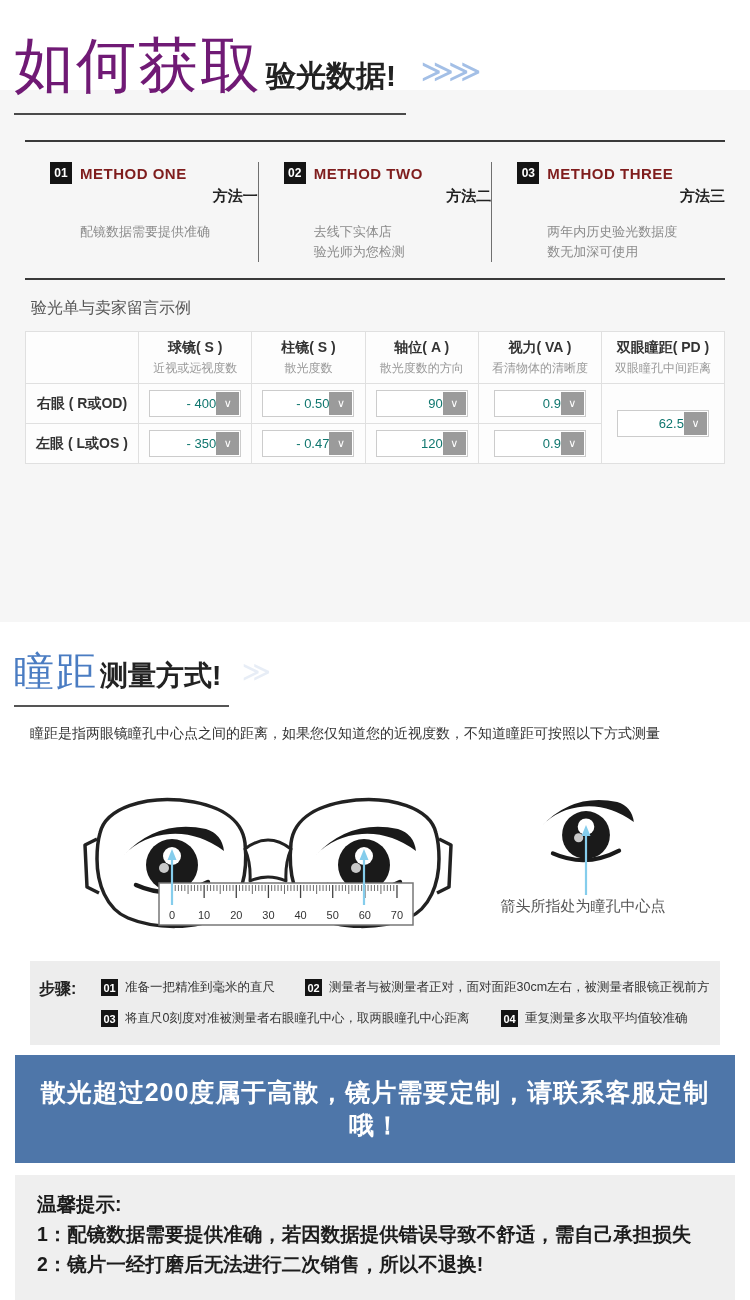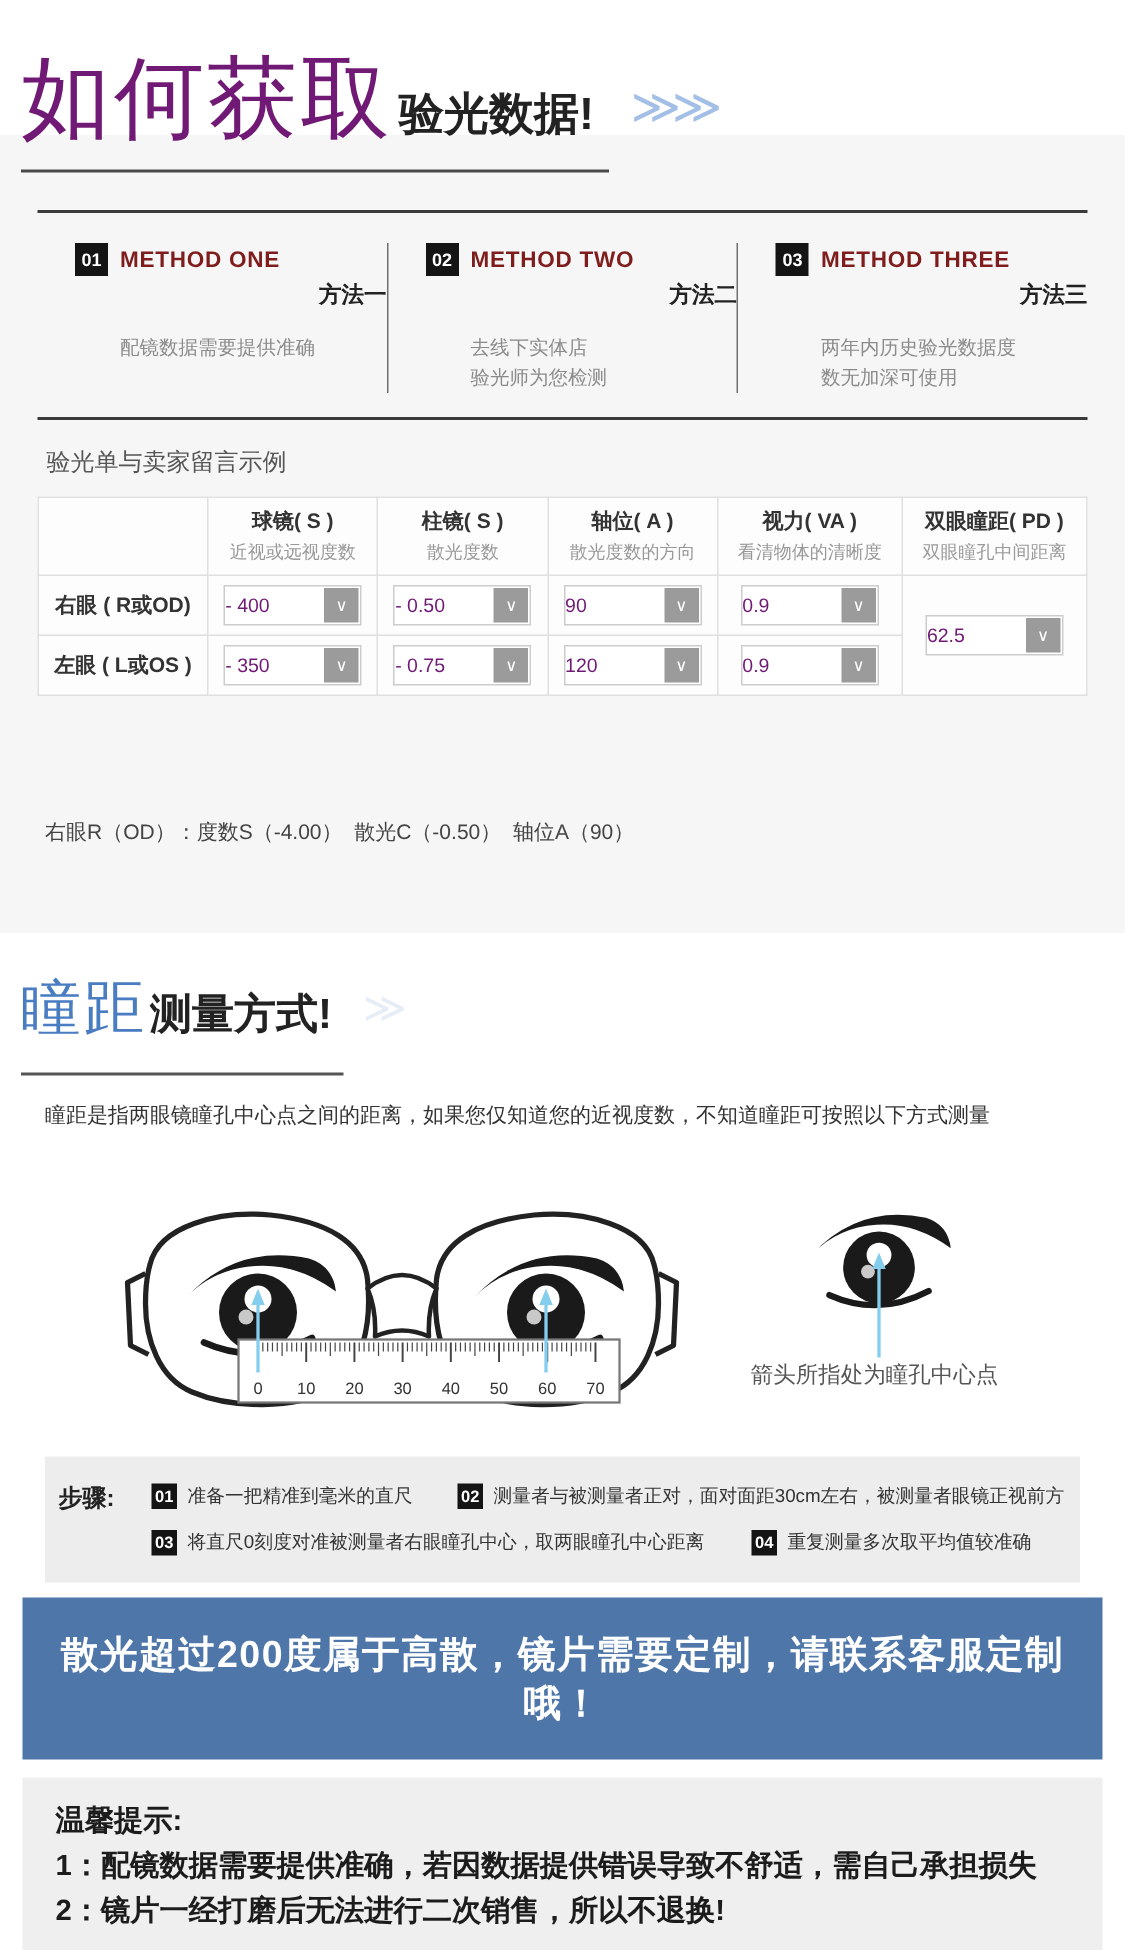--- a/index.html
+++ b/index.html
@@ -31,31 +31,31 @@
 
   .rx-table { width:100%; margin-top:12px; border-collapse:collapse; background:#fdfdfd; }
   .rx-table th, .rx-table td { border:1px solid #e0e0e0; text-align:center; }
   .rx-table th { padding:7px 2px 6px; }
   .cn { font-size:14px; font-weight:700; color:#333; }
   .cs { font-size:12px; font-weight:400; color:#999; margin-top:3px; }
   .rx-table td { height:40px; }
   .rx-label { font-size:14px; font-weight:600; color:#333; }
   .dd { display:inline-flex; align-items:center; width:92px; height:27px; border:1px solid #ccc;
         background:#fff; cursor:pointer; }
-  .dd-val { flex:1; text-align:left; font-size:13px; color:#701a75; }
+  .dd-val { flex:1; text-align:right; font-size:13px; color:#0f766e; }
   .dd-btn { width:23px; height:23px; margin-right:1px; background:#9b9b9b; color:#fff; font-size:11px;
             display:inline-flex; align-items:center; justify-content:center; flex:none; }
 
   .msg { display:flex; margin:24px 0 0 5px; }
   .msg-label { width:100px; font-size:15px; font-weight:700; color:#333; flex:none; padding-top:2px; }
   .msg-lines { font-size:14px; color:#444; line-height:1.9; white-space:pre-wrap; }
 
   
   .hdr2 { padding:22px 0 0 14px; white-space:nowrap; }
-  .hdr2-title { display:inline-block; border-bottom:2px solid #555; padding:0 8px 16px 0; }
+  .hdr2-title { display:inline-block; border-bottom:2px solid #555; padding:0 8px 6px 0; }
   .t2-blue { font-size:40px; font-weight:200; color:#4a7cc2; letter-spacing:2px; }
   .t2-black { font-size:28px; font-weight:600; color:#222; margin-left:2px; }
   .chev-faint { font-size:28px; color:#e7edf6; margin-left:8px; vertical-align:4px; }
   .pd-desc { margin:18px 0 0 30px; font-size:14px; color:#333; }
 
   .illus { display:block; margin-top:44px; }
   .frame { fill:#fff; stroke:#222; stroke-width:3.5; stroke-linejoin:round; }
   .illus-caption { font-size:15px; fill:#555; }
 
   .steps { margin:4px 30px 0; background:#ededed; padding:18px 9px; font-size:12.5px; color:#333; }
@@ -176,41 +176,36 @@
               <span class="dd-btn">∨</span>
             </span></td>
     </tr>
     <tr>
       <td class="rx-label">左眼 ( L或OS )</td>
       <td><span class="dd">
               <span class="dd-val">- 350</span>
               <span class="dd-btn">∨</span>
             </span></td>
       <td><span class="dd">
-              <span class="dd-val">- 0.75</span>
+              <span class="dd-val">- 0.47</span>
               <span class="dd-btn">∨</span>
             </span></td>
       <td><span class="dd">
               <span class="dd-val">120</span>
               <span class="dd-btn">∨</span>
             </span></td>
       <td><span class="dd">
               <span class="dd-val">0.9</span>
               <span class="dd-btn">∨</span>
             </span></td>
     </tr>
   </tbody>
     </table>
 
   <div class="msg">
-    <div class="msg-lines">
-      <div>右眼R（OD）：度数S（-4.00）  散光C（-0.50）  轴位A（90）</div>
-      <div>左眼L（OD）：度数S（-3.50）  散光C（-0.75）  轴位A（120）</div>
-      
-    </div>
   </div>
 
 </div>
 
 <div class="hdr2">
   <span class="hdr2-title">
     <span class="t2-blue">瞳距</span><span class="t2-black">测量方式!</span>
   </span>
   <span class="chev-faint">≫</span>
 </div>

